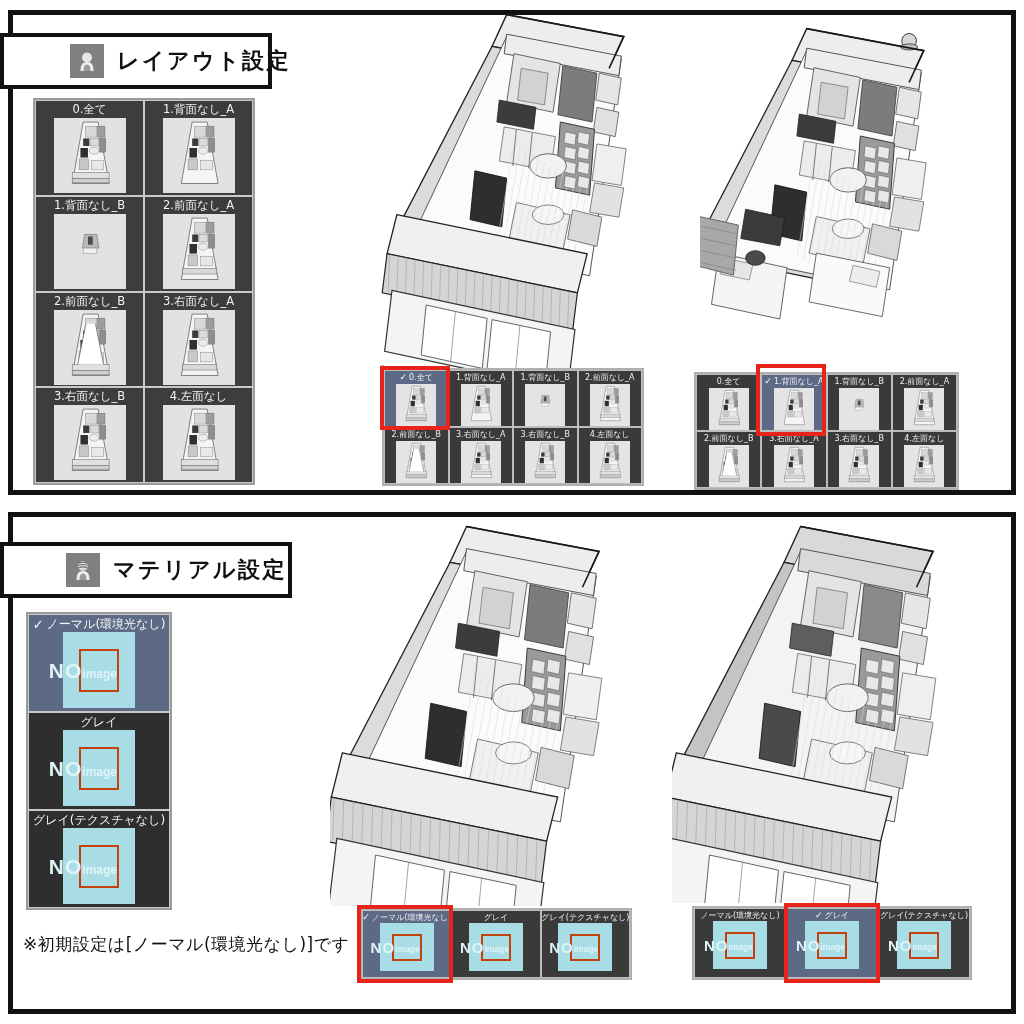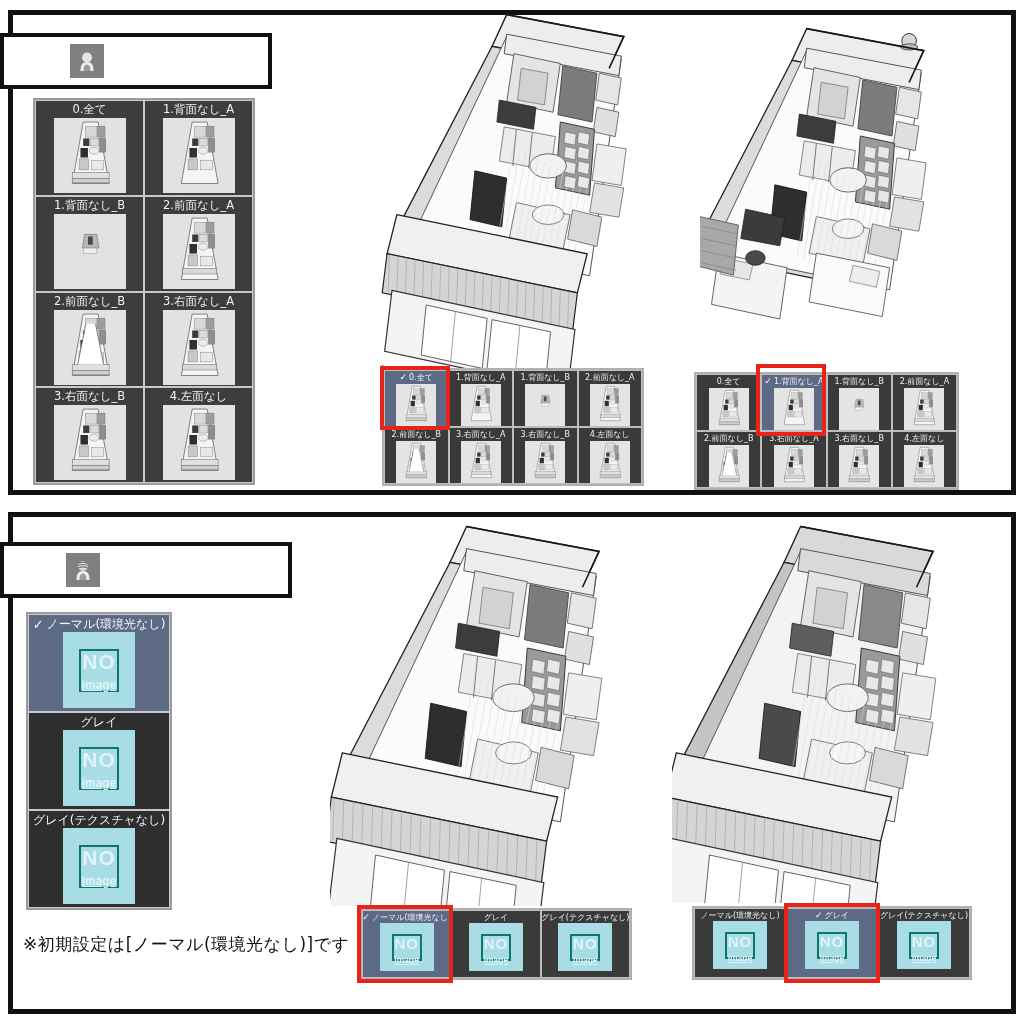--- a/index.html
+++ b/index.html
@@ -155,29 +155,29 @@
   }
   .mp-check { font-size:13px; color:#fff; }
 
   
   .noimg {
     background:#a8dde6;
     display:flex; align-items:center; justify-content:center;
     position:relative;
   }
   .noimg .inner {
-    border:2px solid #0f766e;
-    display:flex; flex-direction:column;
-    align-items:center; justify-content:space-between;
+    border:2px solid #c2410c;
+    display:flex; flex-direction:row;
+    align-items:center; justify-content:flex-end;
     color:#dff4f8;
     font-weight:700;
     line-height:1;
   }
   .noimg .n1 { letter-spacing:1px; }
-  .noimg .n2 { font-weight:700;text-decoration:underline; }
+  .noimg .n2 { font-weight:700; }
 
   
   #note {
     position:absolute;
     left:23px; top:933px;
     font-size:17px;
     color:#111;
     letter-spacing:0.5px;
     white-space:nowrap;
     font-family:"DejaVu Sans","Liberation Sans",sans-serif;
@@ -822,20 +822,21 @@
 <div class="redbox" id="redbox-layout-right" style="left:756px; top:364px; width:70px; height:72px;"></div>
 
 <div class="title-badge" id="badge-layout">
   <span class="badge-icon">
     <svg width="24" height="24" viewBox="0 0 24 24">
       <circle cx="12" cy="8.5" r="5" fill="#e6e6e6"></circle>
       <path d="M5.5 22 Q5 13 12 13 Q19 13 18.5 22 Z" fill="#ededed"></path>
       <path d="M8.5 22 Q8.2 15.5 12 15.5 Q15.8 15.5 15.5 22 Z" fill="#9a9a9a"></path>
     </svg>
   </span>
+  <span class="badge-label">レイアウト設定</span>
 </div>
 
 <div class="section" id="section-material"></div>
 
 <div id="material-panel">
     <div class="mp-cell sel">
       <div class="mp-label">
         <span class="mp-check">✓</span>
         <span>ノーマル(環境光なし)</span>
       </div>
@@ -1151,13 +1152,14 @@
   <span class="badge-icon">
     <svg width="24" height="24" viewBox="0 0 24 24">
       <circle cx="12" cy="8" r="5" fill="#dcdcdc"></circle>
       <path d="M7.4 5.2 Q12 3 16.6 5.2" stroke="#6e6e6e" stroke-width="1.1" fill="none"></path>
       <path d="M7.1 7.6 Q12 5.3 16.9 7.6" stroke="#6e6e6e" stroke-width="1.1" fill="none"></path>
       <path d="M7.4 10 Q12 7.8 16.6 10" stroke="#6e6e6e" stroke-width="1.1" fill="none"></path>
       <path d="M5.5 22 Q5 13 12 13 Q19 13 18.5 22 Z" fill="#ededed"></path>
       <path d="M8.5 22 Q8.2 15.5 12 15.5 Q15.8 15.5 15.5 22 Z" fill="#9a9a9a"></path>
     </svg>
   </span>
+  <span class="badge-label">マテリアル設定</span>
 </div>
 
 </body></html>

